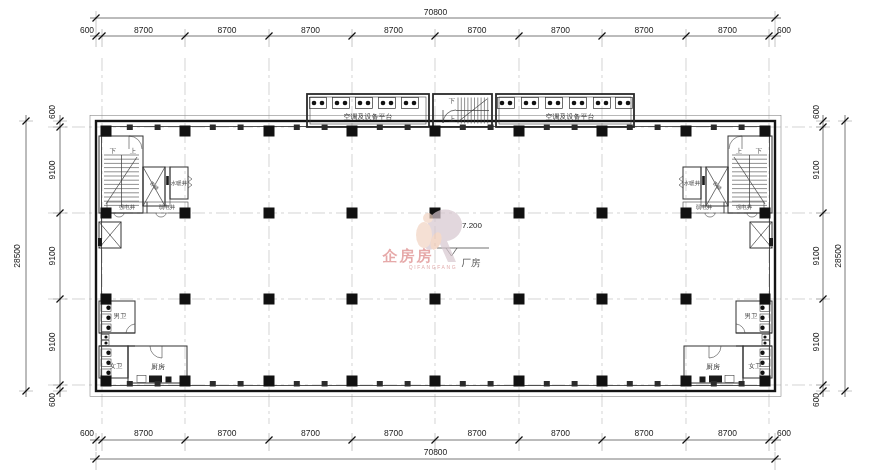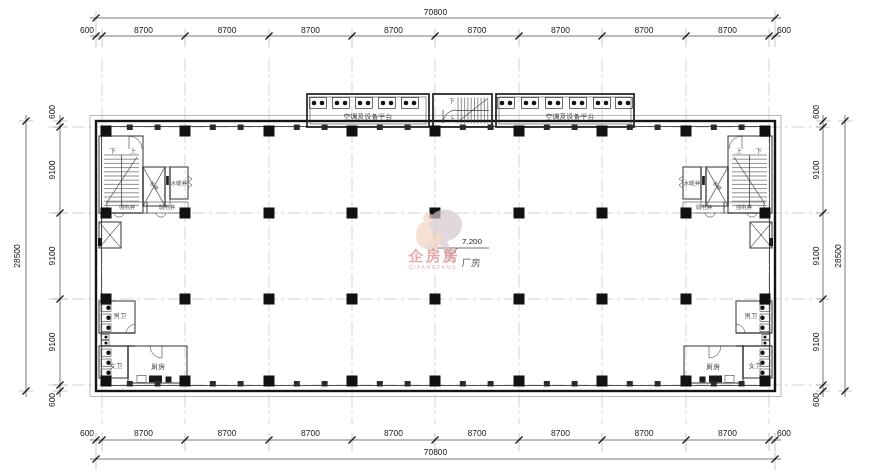--- a/index.html
+++ b/index.html
@@ -389,24 +389,24 @@
   <span class="lb s5" style="left:704px;top:208px">弱电井</span>
   <span class="lb s5" style="left:744px;top:208px">强电井</span>
 
   <span class="lb s6" style="left:120px;top:316px">男卫</span>
   <span class="lb s6" style="left:116px;top:366px">女卫</span>
   <span class="lb s7" style="left:158px;top:366px">厨房</span>
   <span class="lb s6" style="left:751px;top:316px">男卫</span>
   <span class="lb s6" style="left:755px;top:366px">女卫</span>
   <span class="lb s7" style="left:713px;top:366px">厨房</span>
 
-  <span class="lb elev" style="left:472px;top:242px">7.200</span>
+  <span class="lb elev" style="left:472px;top:226px">7.200</span>
   <span class="lb s9" style="left:471px;top:263px">厂房</span>
 
-  <span class="lb wm-text" style="left:434px;top:255px">企房房</span>
+  <span class="lb wm-text" style="left:408px;top:255px">企房房</span>
   <span class="lb wm-sub" style="left:433px;top:267px">QIFANGFANG</span>
 <span class="lb dim" style="left: 87px; top: 30px;">600</span>
       <span class="lb dim" style="left: 87px; top: 433px;">600</span>
       <span class="lb dim" style="left: 143.5px; top: 30px;">8700</span>
       <span class="lb dim" style="left: 143.5px; top: 433px;">8700</span>
       <span class="lb dim" style="left: 227px; top: 30px;">8700</span>
       <span class="lb dim" style="left: 227px; top: 433px;">8700</span>
       <span class="lb dim" style="left: 310.5px; top: 30px;">8700</span>
       <span class="lb dim" style="left: 310.5px; top: 433px;">8700</span>
       <span class="lb dim" style="left: 393.5px; top: 30px;">8700</span>

